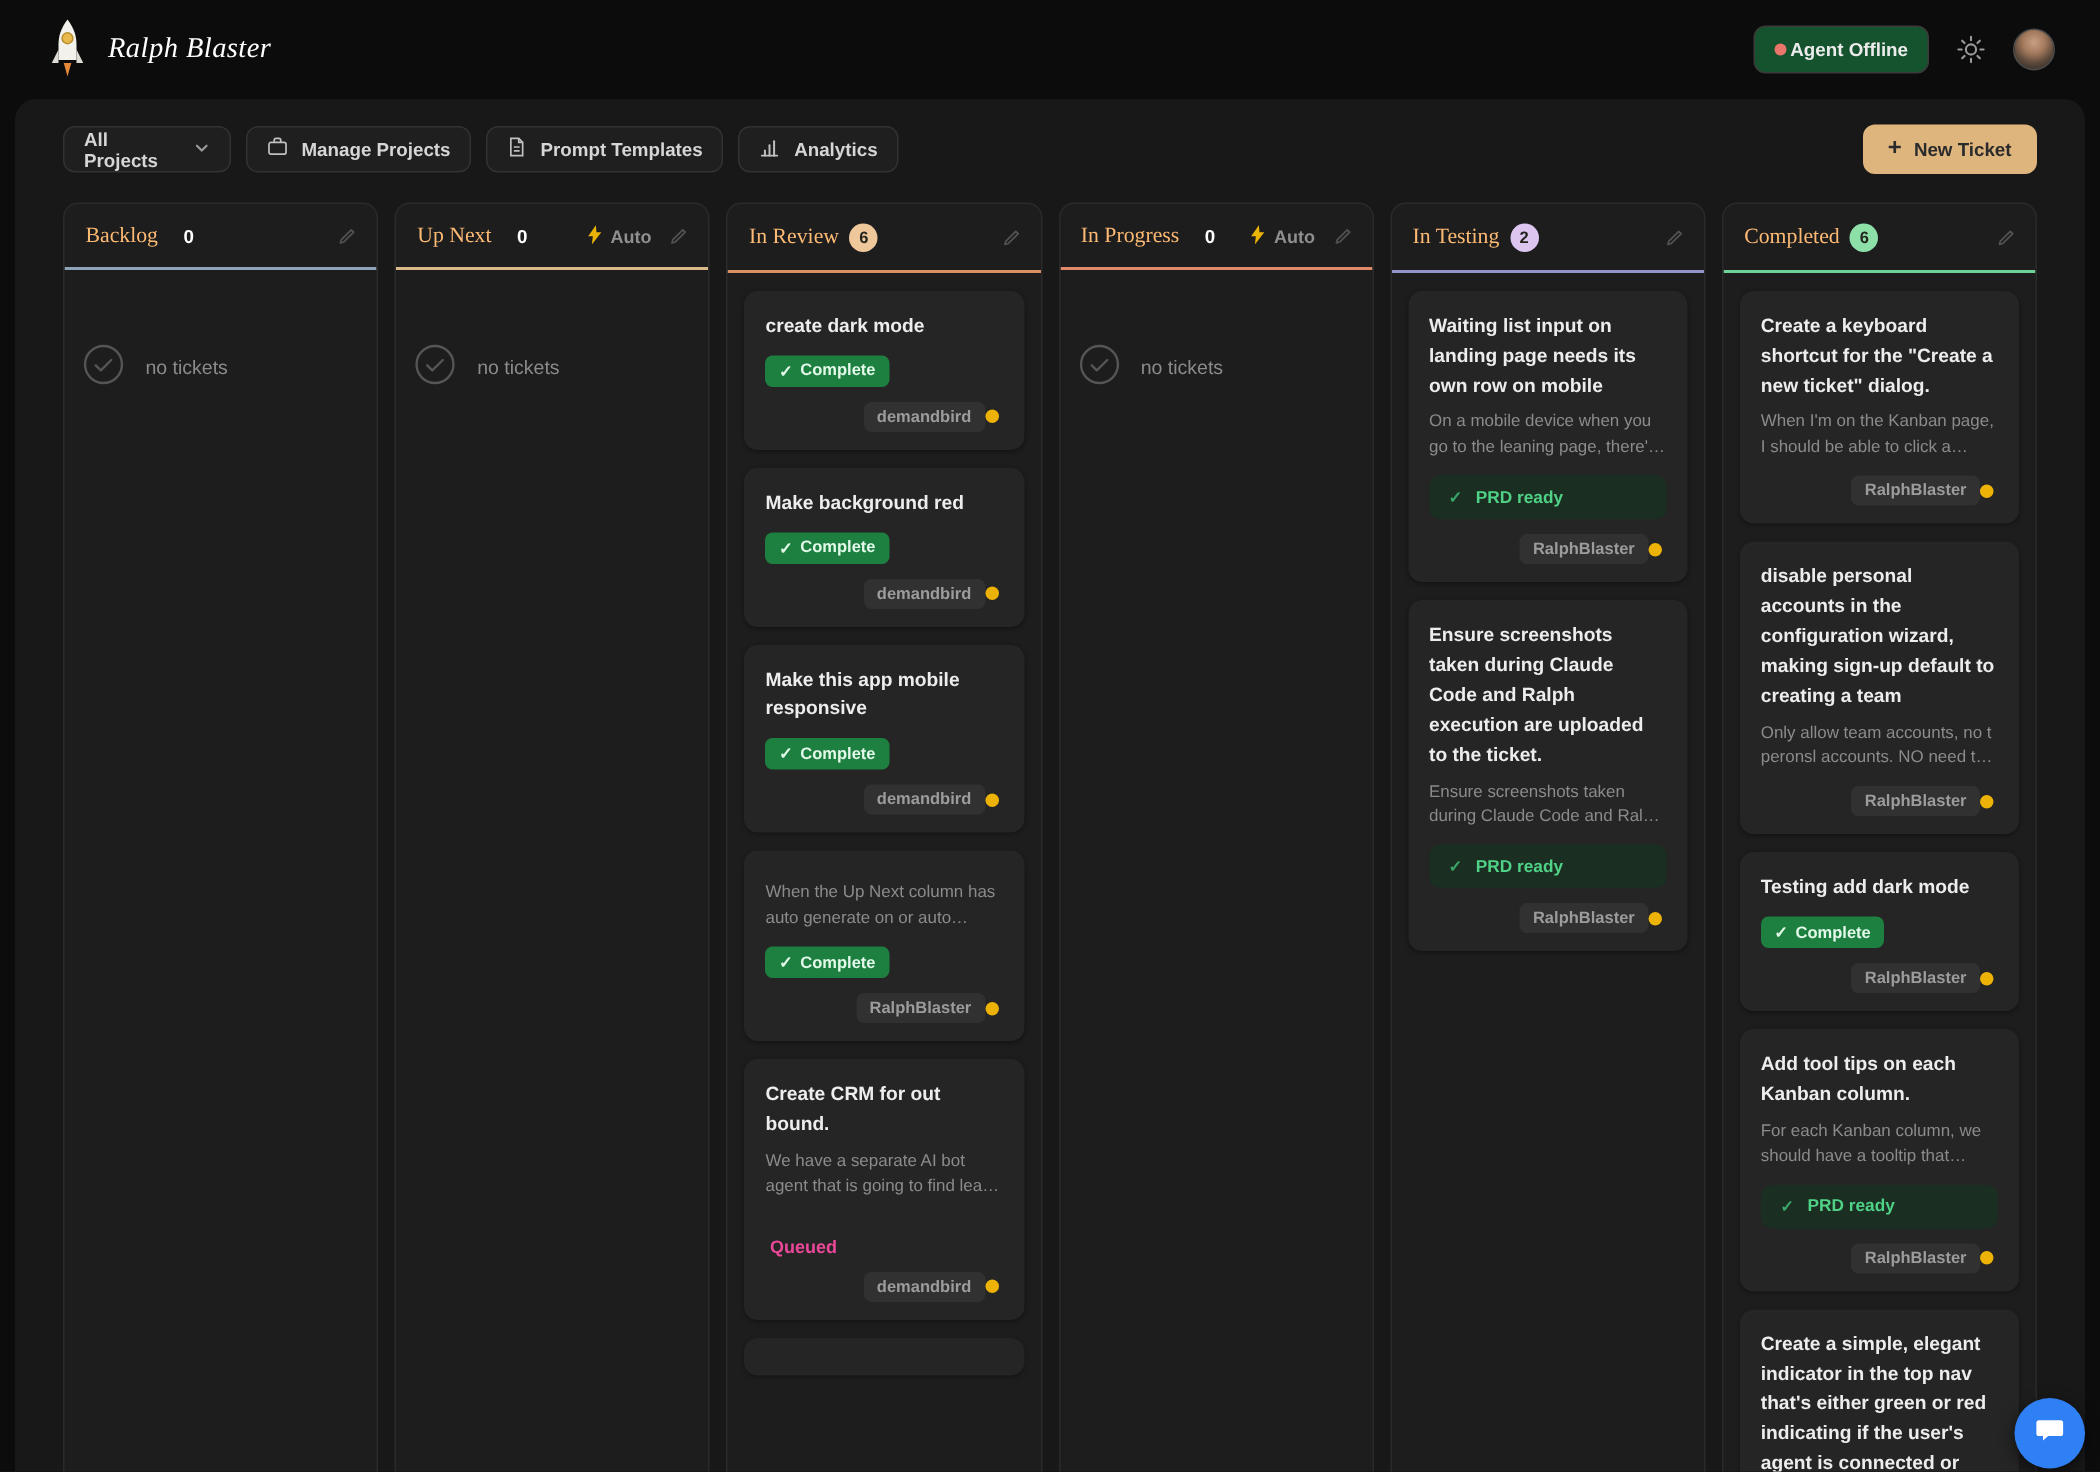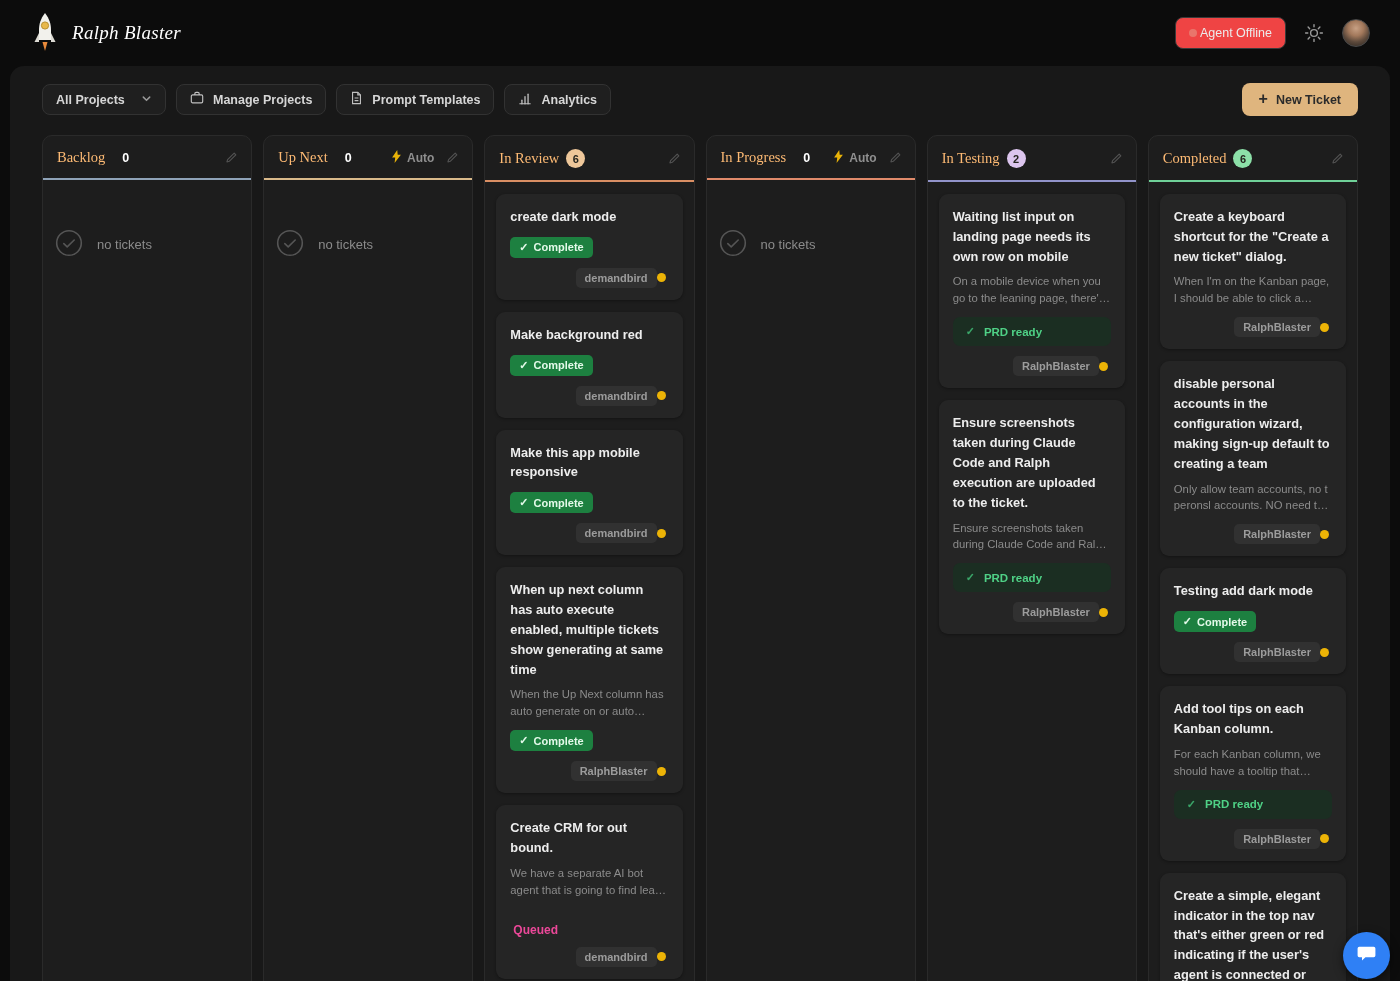--- a/index.html
+++ b/index.html
@@ -4,33 +4,33 @@
 <style>
   * { box-sizing: border-box; margin: 0; padding: 0; }
   html, body { width: 1400px; height: 981px; overflow: hidden; }
   body { background: #0c0c0c; font-family: "Liberation Sans", sans-serif; position: relative; }
 
   
   .header { height: 66px; display: flex; align-items: center; padding: 0 30px 0 32px; background: #0c0c0c; }
   .logo { width: 26px; height: 42px; display: flex; align-items: center; }
   .brand { font-family: "Liberation Serif", serif; font-style: italic; font-size: 19px; color: #ffffff; margin-left: 14px; letter-spacing: .3px; }
   .header-right { margin-left: auto; display: flex; align-items: center; gap: 18px; }
-  .agent-badge { display: flex; align-items: center; gap: 3px; border: 1px solid #3a3a3a; border-radius: 8px; padding: 8px 13px; color: #ececec; font-size: 12.5px; font-weight: 400; background: #ef4444; }
+  .agent-badge { display: flex; align-items: center; gap: 3px; border: 1px solid #3a3a3a; border-radius: 8px; padding: 8px 13px; color: #ececec; font-size: 12.5px; font-weight: 700; background: #14532d; }
   .dot-red { width: 8px; height: 8px; border-radius: 50%; }
   .icon-btn { display: flex; align-items: center; justify-content: center; cursor: pointer; }
   .avatar { width: 28px; height: 28px; border-radius: 50%; border: 1px solid #4a4a4a;
             background: radial-gradient(circle at 50% 32%, #c7a084 0%, #a3795c 34%, #5d4a3c 62%, #26211d 100%); }
 
   
   .main { position: absolute; left: 10px; right: 10px; top: 66px; bottom: 0; background: #181818; border-radius: 14px 14px 0 0; }
 
   
   .toolbar { display: flex; align-items: center; gap: 10px; padding: 17px 32px 15px 32px; }
   .select, .tb-btn { height: 31px; display: flex; align-items: center; gap: 9px; background: #1f1f1f; border: 1px solid #323232; border-radius: 8px; color: #d6d6d6; font-size: 12.5px; font-weight: 700; padding: 0 13px; cursor: pointer; }
-  .select { width: 124px; justify-content: space-between; font-weight: 600; }
+  .select { width: 112px; justify-content: space-between; font-weight: 600; }
   .new-ticket { margin-left: auto; color: #2b2b2b; font-weight: 700; font-size: 12.5px; height: 33px; padding: 0 17px; border-radius: 8px; display: flex; gap: 8px; align-items: center; border: none; cursor: pointer; }
   .new-ticket .plus { font-size: 16px; font-weight: 700; line-height: 1; margin-top: -1px; }
 
   
   .board { display: grid; grid-template-columns: repeat(6, 1fr); gap: 11px; padding: 4px 32px 26px 32px; }
   .column { background: #1d1d1d; border: 1px solid #2a2a2a; border-radius: 10px; min-height: 818px; display: flex; flex-direction: column; overflow: hidden; }
   .col-header { display: flex; align-items: center; padding: 13px 13px 12px 14px; }
   .col-title { font-family: "Liberation Serif", serif; font-size: 14.5px; color: #fdba74; }
   .col-count-plain { font-size: 12.5px; font-weight: 700; color: #ffffff; margin-left: 17px; }
   .col-count-badge { min-width: 19px; height: 19px; border-radius: 50%; font-size: 11px; font-weight: 700; color: #24241e; display: inline-flex; align-items: center; justify-content: center; margin-left: 7px; padding: 0 2px; }
@@ -213,21 +213,21 @@
               <span class="tag">demandbird</span>
               <span class="dot-yellow" style="background: rgb(236, 179, 6);"></span>
             </div></div>
           <div class="card"><div class="card-title">Make this app mobile responsive</div><span class="badge-complete">
               <span>✓</span>
               <span>Complete</span>
             </span><div class="card-footer">
               <span class="tag">demandbird</span>
               <span class="dot-yellow" style="background: rgb(236, 179, 6);"></span>
             </div></div>
-          <div class="card"><div class="card-title">When up next column has auto execute enabled, multiple tickets show generating at same time</div><div class="card-desc">When the Up Next column has auto generate on or auto execute on and you...</div><span class="badge-complete">
+          <div class="card"><div class="card-desc">When the Up Next column has auto generate on or auto execute on and you...</div><span class="badge-complete">
               <span>✓</span>
               <span>Complete</span>
             </span><div class="card-footer">
               <span class="tag">RalphBlaster</span>
               <span class="dot-yellow" style="background: rgb(236, 179, 6);"></span>
             </div></div>
           <div class="card">
             <div class="card-title">Create CRM for out bound.</div>
             <div class="card-desc">We have a separate AI bot agent that is going to find leads for us and send them...</div>
             <div class="status-queued">Queued</div>

